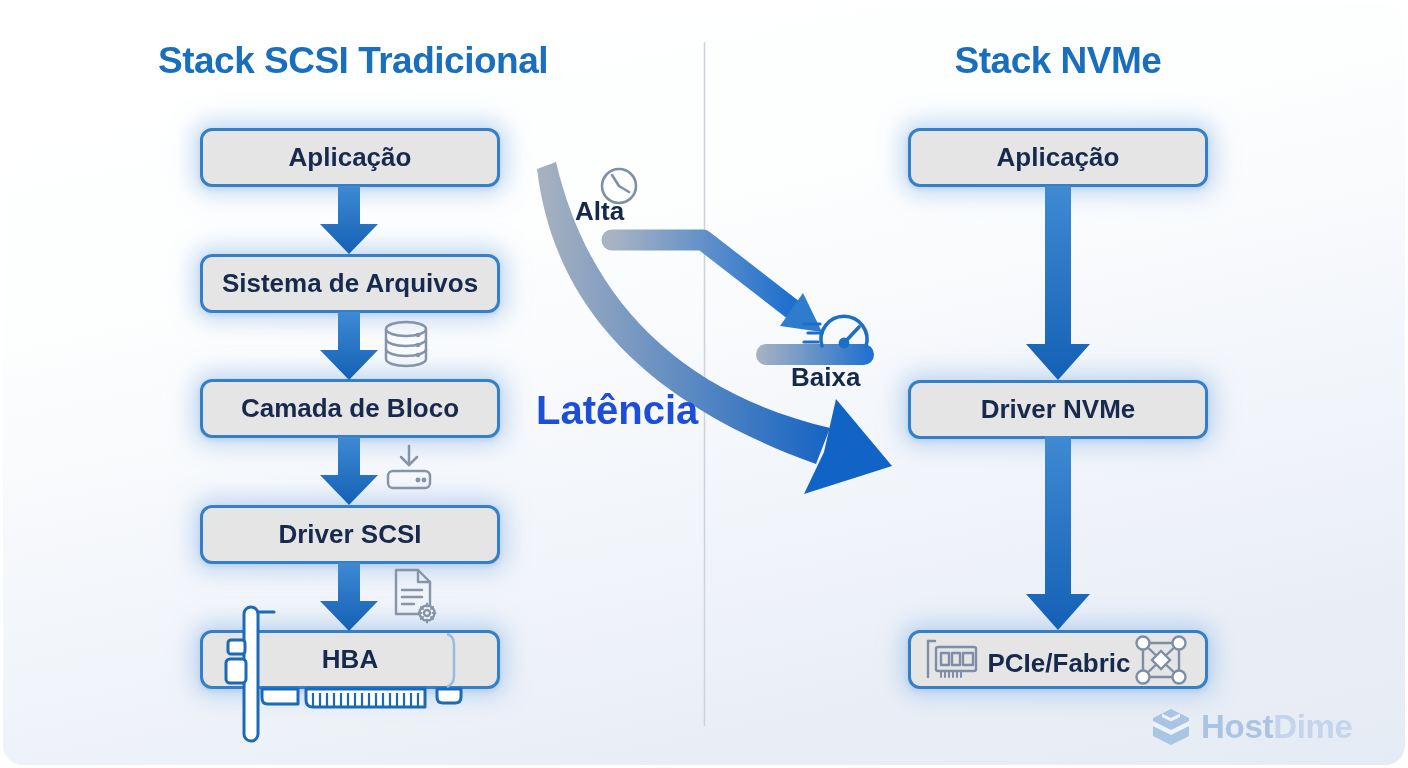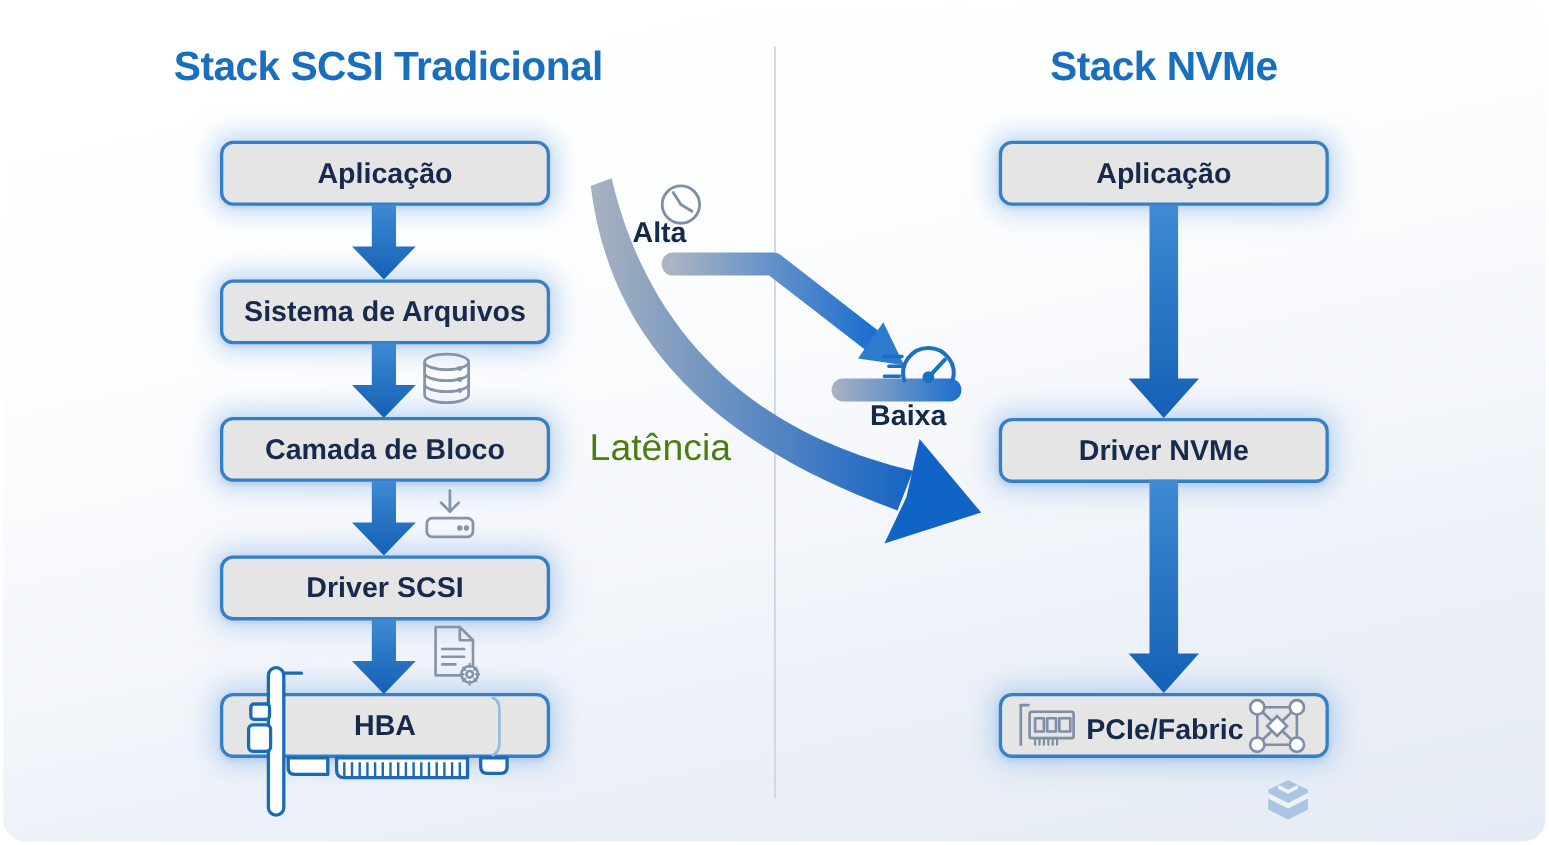--- a/index.html
+++ b/index.html
@@ -22,21 +22,21 @@
        box-shadow:0 0 22px 7px rgba(148,188,233,.55),0 2px 5px rgba(25,85,160,.16);}
   .lx{left:200px;}.rx{left:908px;}
   .b1{top:128px}.b2{top:254px}.b3{top:379px}.b4{top:505px}.b5{top:630px}
   .rb1{top:128px}.rb2{top:380px}.rb3{top:630px}
   .box-pcie{display:grid;grid-template-columns:62px 1fr 60px;align-items:center;padding:0 12px;}
   .box-pcie .lbl{text-align:center;}
 
   .flow-arrow{position:absolute;z-index:2;}
   .mid-label{position:absolute;z-index:2;font-weight:600;color:#15294b;font-size:26px;
              white-space:nowrap;}
-  .latencia{position:absolute;z-index:2;font-size:34px;font-weight:400;color:#4d7c0f;white-space:nowrap;}
+  .latencia{position:absolute;z-index:2;font-size:40px;font-weight:700;color:#1d4ed8;white-space:nowrap;}
   .mini-icon{position:absolute;z-index:2;}
 
   .watermark{position:absolute;left:1150px;top:708px;z-index:2;display:flex;align-items:center;gap:9px;}
   .wm-text{font-size:33px;font-weight:800;letter-spacing:-.3px;white-space:nowrap;}
   .wm-host{color:#aac4e4;}
   .wm-dime{color:#c3d4ec;}
 </style>
 </head>
 <body>
 
@@ -186,14 +186,17 @@
     <path d="M313 693 v13 M320 693 v13 M327 693 v13 M334 693 v13 M341 693 v13 M348 693 v13 M355 693 v13 M362 693 v13 M369 693 v13 M376 693 v13 M383 693 v13 M390 693 v13 M397 693 v13 M404 693 v13 M411 693 v13 M418 693 v13" stroke="#1b6ab8" stroke-width="2.2" fill="none"></path>
     <path d="M 447 634 Q 454 636 454 645 L 454 676 Q 454 684 447 687" stroke="#97bbdf" stroke-width="2.5" fill="none"></path>
   </svg>
 
   <div class="watermark">
     <svg width="42" height="38" viewBox="0 0 42 38">
       <path d="M21 1 L39 10 L39 28 L21 37 L3 28 L3 10 Z" fill="#aac4e4"></path>
       <path d="M3 13 L21 22 L39 13 L39 18 L21 27 L3 18 Z" fill="#eef3fa"></path>
       <path d="M12 5.5 L21 10 L30 5.5 L30 9 L21 13.5 L12 9 Z" fill="#eef3fa"></path>
     </svg>
+    <span class="wm-text">
+      <span class="wm-host">Host</span><span class="wm-dime">Dime</span>
+    </span>
   </div>
 </div>
 
 </body></html>

